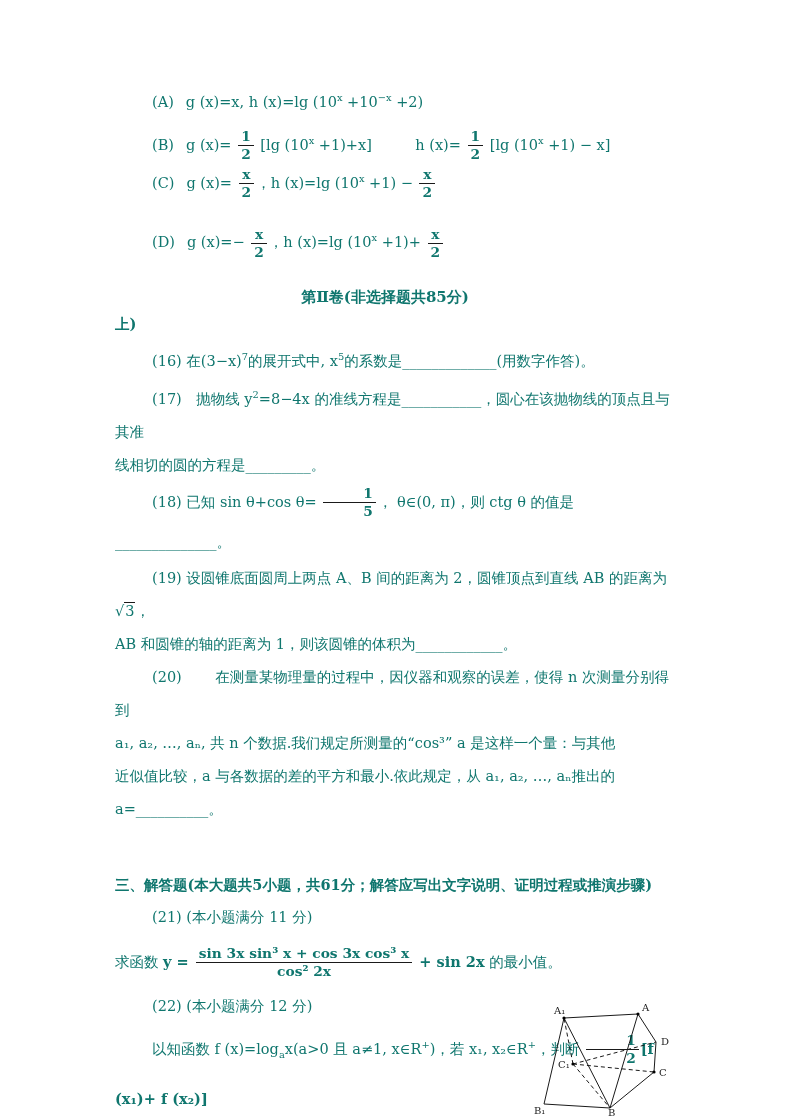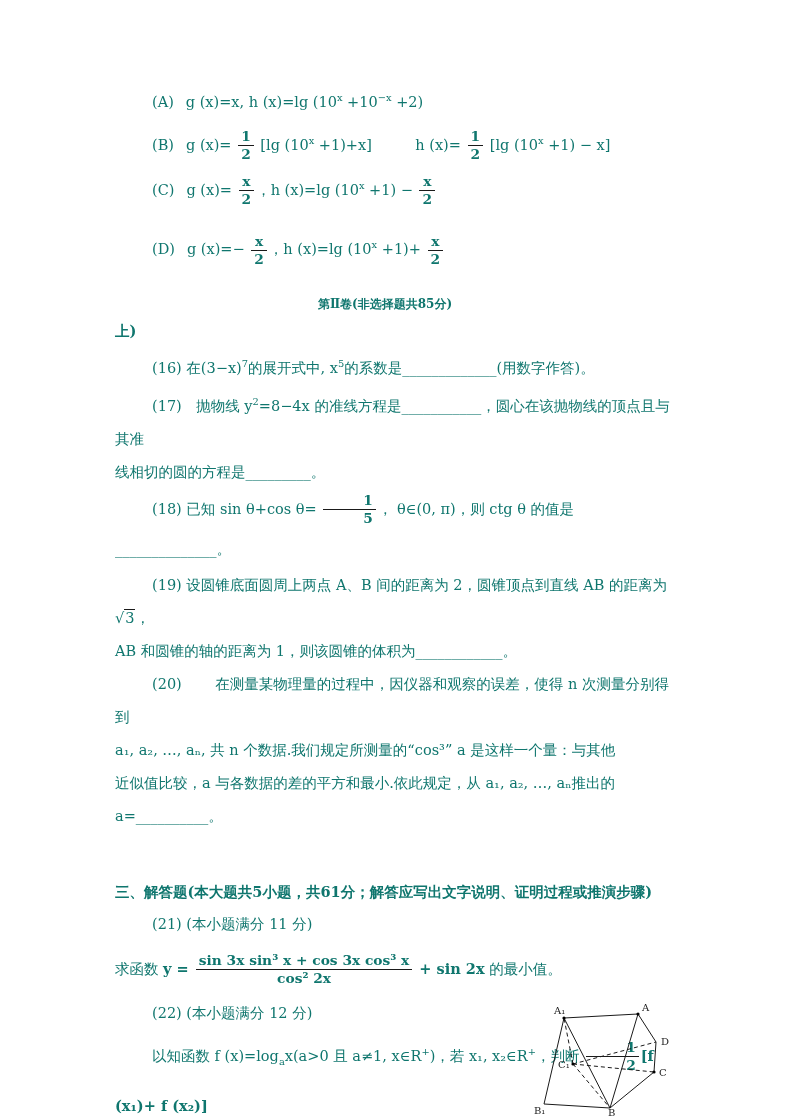--- a/index.html
+++ b/index.html
@@ -10,25 +10,25 @@
     font-family:"DejaVu Serif","Liberation Serif",serif;
     font-size:14.5px;color:#0f766e;
     overflow:hidden;
   }
   .content{position:absolute;left:115px;top:92px;width:566px;}
   .para{margin:0;line-height:33px;}
   .b{font-weight:bold;}
   .ind{text-indent:37px;}
   .opt{padding-left:37px;margin:0;line-height:normal;}
   .opt-a{margin-bottom:18px;}
-  .opt-b{margin-bottom:10px;}
+  .opt-b{margin-bottom:3px;}
   .opt-c{margin-bottom:24px;}
   .opt-d{margin-bottom:8px;}
   .opt-label{margin-right:12px;}
-  .part-title{width:540px;text-align:center;font-weight:bold;font-size:12px;margin:26px 0 0 0;line-height:20px;}
+  .part-title{width:540px;text-align:center;font-weight:bold;font-size:15px;margin:26px 0 0 0;line-height:20px;}
   .fill-h1{margin-top:44px;}
   .tall40{line-height:40px;}
   .tall44{line-height:44px;}
   .tall56{line-height:56px;}
   sup,sub{font-size:0.68em;}
   .frac{
     display:inline-flex;flex-direction:column;
     text-align:center;vertical-align:middle;
     line-height:1.25;margin:0 2px;font-size:0.95em;
   }

